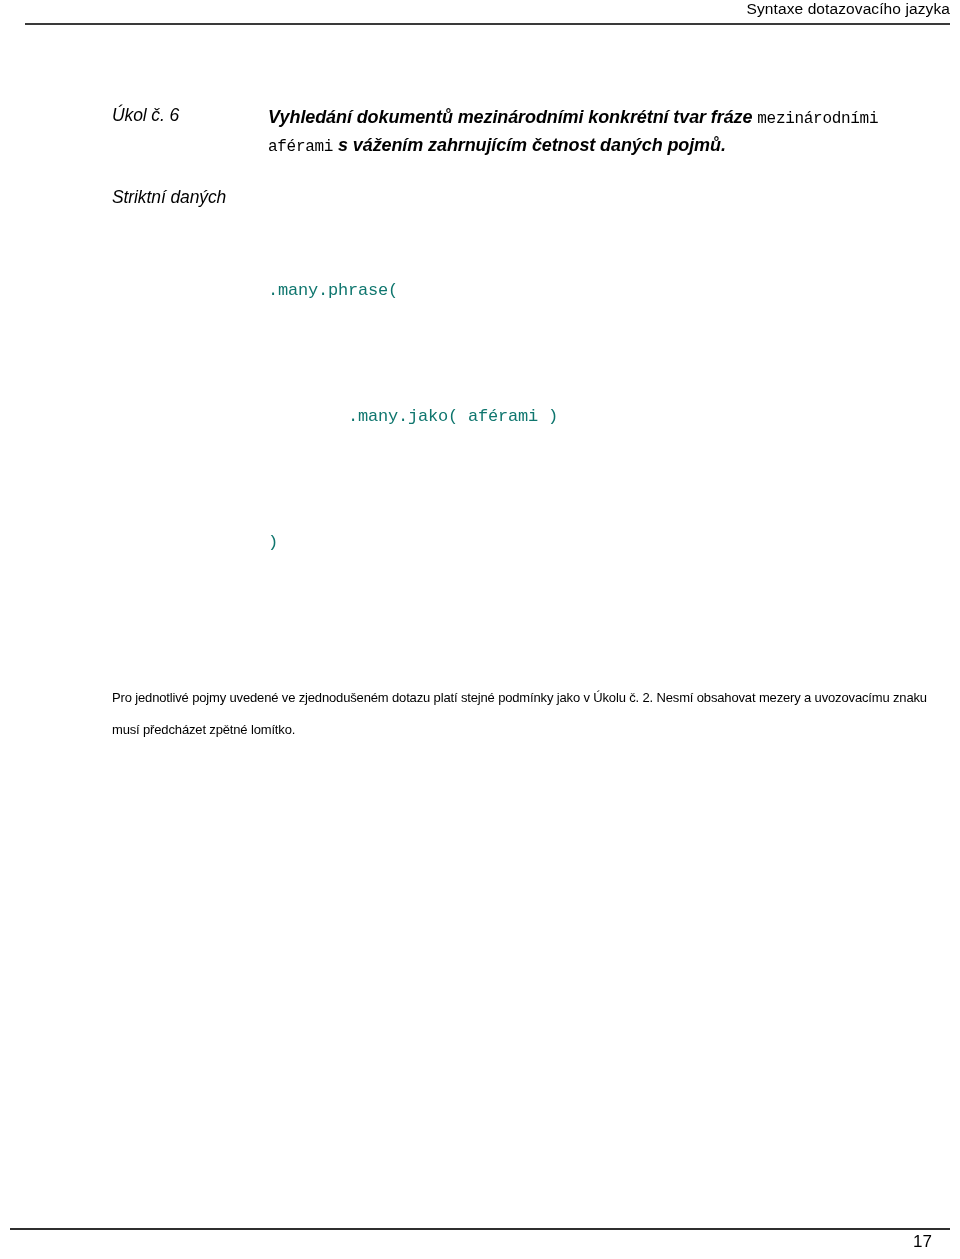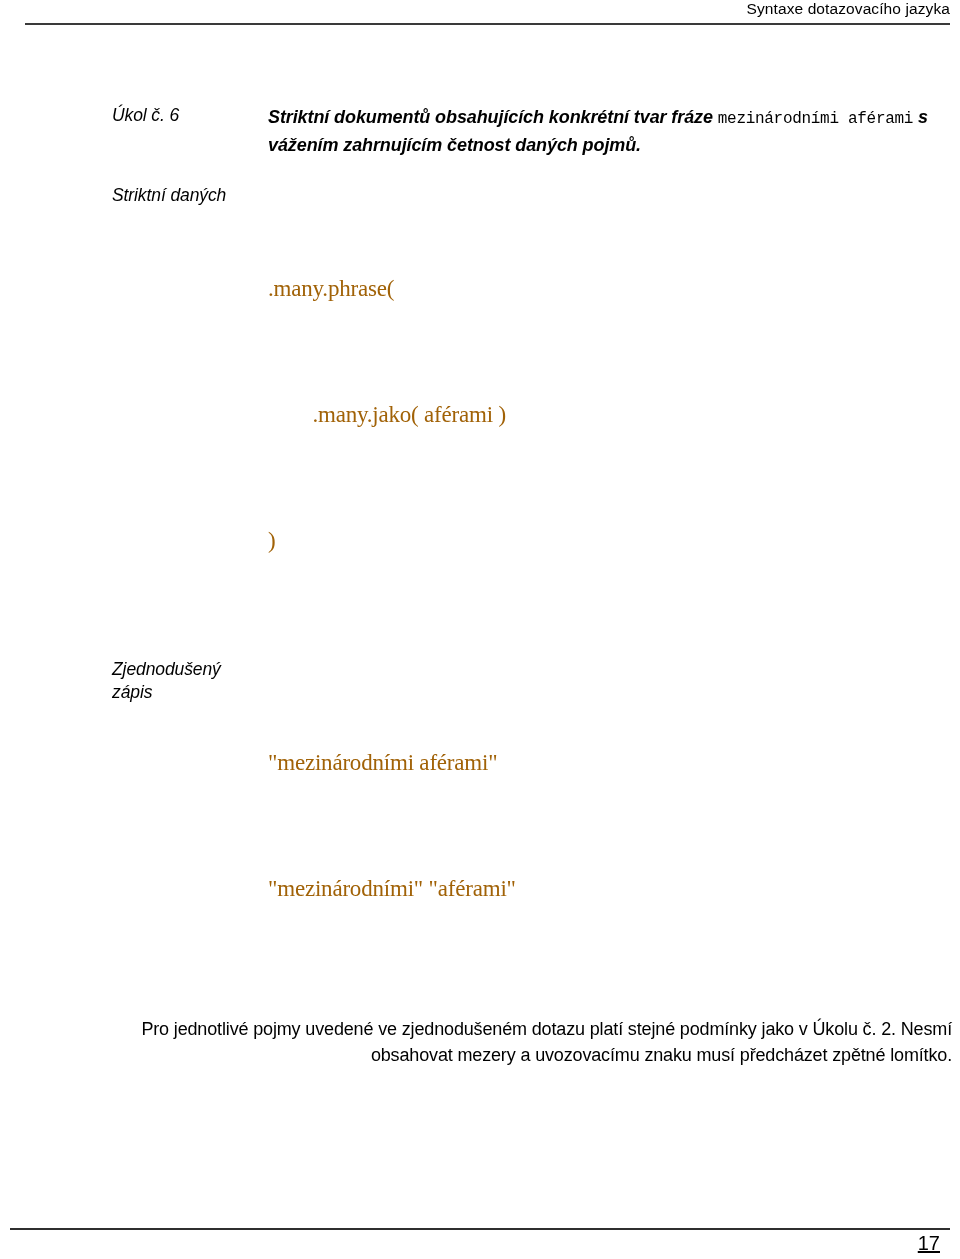--- a/index.html
+++ b/index.html
@@ -85,106 +85,94 @@
   .task-head .mono {
     font-family: "Liberation Mono", "DejaVu Sans Mono", monospace;
     font-style: normal;
     font-weight: normal;
     font-size: 16px;
     letter-spacing: -0.3px;
   }
 
   
   .code {
-    font-family: Liberation Serif, serif;
-    font-size: 23px;
-    color: #a16207;
+    font-family: Liberation Mono, monospace;
+    font-size: 17px;
+    color: #0f766e;
     white-space: pre;
     line-height: 42px;
     letter-spacing: -0.2px;
   }
   .code-line {
     white-space: pre;
   }
 
   
   .para {
-    font-size: 18px;
-    line-height: 26px;
+    font-size: 13px;
+    line-height: 32px;
     letter-spacing: -0.15px;
     width: 840px;
-    text-align: right;
   }
 
   
   .sp-12 { height: 12px; }
   .sp-22 { height: 22px; }
   .sp-26 { height: 26px; }
   .sp-70 { height: 70px; }
 
   
   .footer-rule {
     position: absolute;
     left: 10px;
     right: 10px;
     top: 1228px;
     height: 2px;
     background: #2f2f2f;
   }
   .footer-pageno {
     position: absolute;
-    right: 20px;
+    right: 28px;
     top: 1232px;
-    font-size: 20px;
+    font-size: 17px;
     font-weight: normal;
-    text-decoration: underline;
   }
 </style>
 </head>
 <body>
 
 <div class="page">
 
   <div class="header">
     <div class="header-title">Syntaxe dotazovacího jazyka</div>
     <div class="header-rule"></div>
   </div>
 
   <div class="content">
 
     <div class="row">
       <div class="col-label">Úkol č. 6</div>
       <div class="col-body task-head">
-        <span>Striktní dokumentů obsahujících konkrétní tvar fráze </span><span class="mono">mezinárodními aférami</span><span> s vážením zahrnujícím četnost daných pojmů.</span>
+        <span>Vyhledání dokumentů mezinárodními konkrétní tvar fráze </span><span class="mono">mezinárodními aférami</span><span> s vážením zahrnujícím četnost daných pojmů.</span>
       </div>
     </div>
 
     <div class="sp-26"></div>
 
     <div class="row">
       <div class="col-label">Striktní daných</div>
       <div class="col-body code">
         <div class="code-line">.many.phrase(</div>
         <div class="code-line">        .many.jako( aférami )</div>
         <div class="code-line">)</div>
       </div>
     </div>
 
     <div class="sp-12"></div>
 
-    <div class="row">
-      <div class="col-label">
-        <div>Zjednodušený</div>
-        <div>zápis</div>
-      </div>
-      <div class="col-body code">
-        <div class="code-line">"mezinárodními aférami"</div>
-        <div class="code-line">"mezinárodními" "aférami"</div>
-      </div>
-    </div>
 
     <div class="sp-22"></div>
 
     <div class="para">Pro jednotlivé pojmy uvedené ve zjednodušeném dotazu platí stejné podmínky jako v Úkolu č. 2. Nesmí obsahovat mezery a uvozovacímu znaku musí předcházet zpětné lomítko.</div>
 
     <div class="sp-70"></div>
 
   </div>
 
   <div class="footer-rule"></div>

